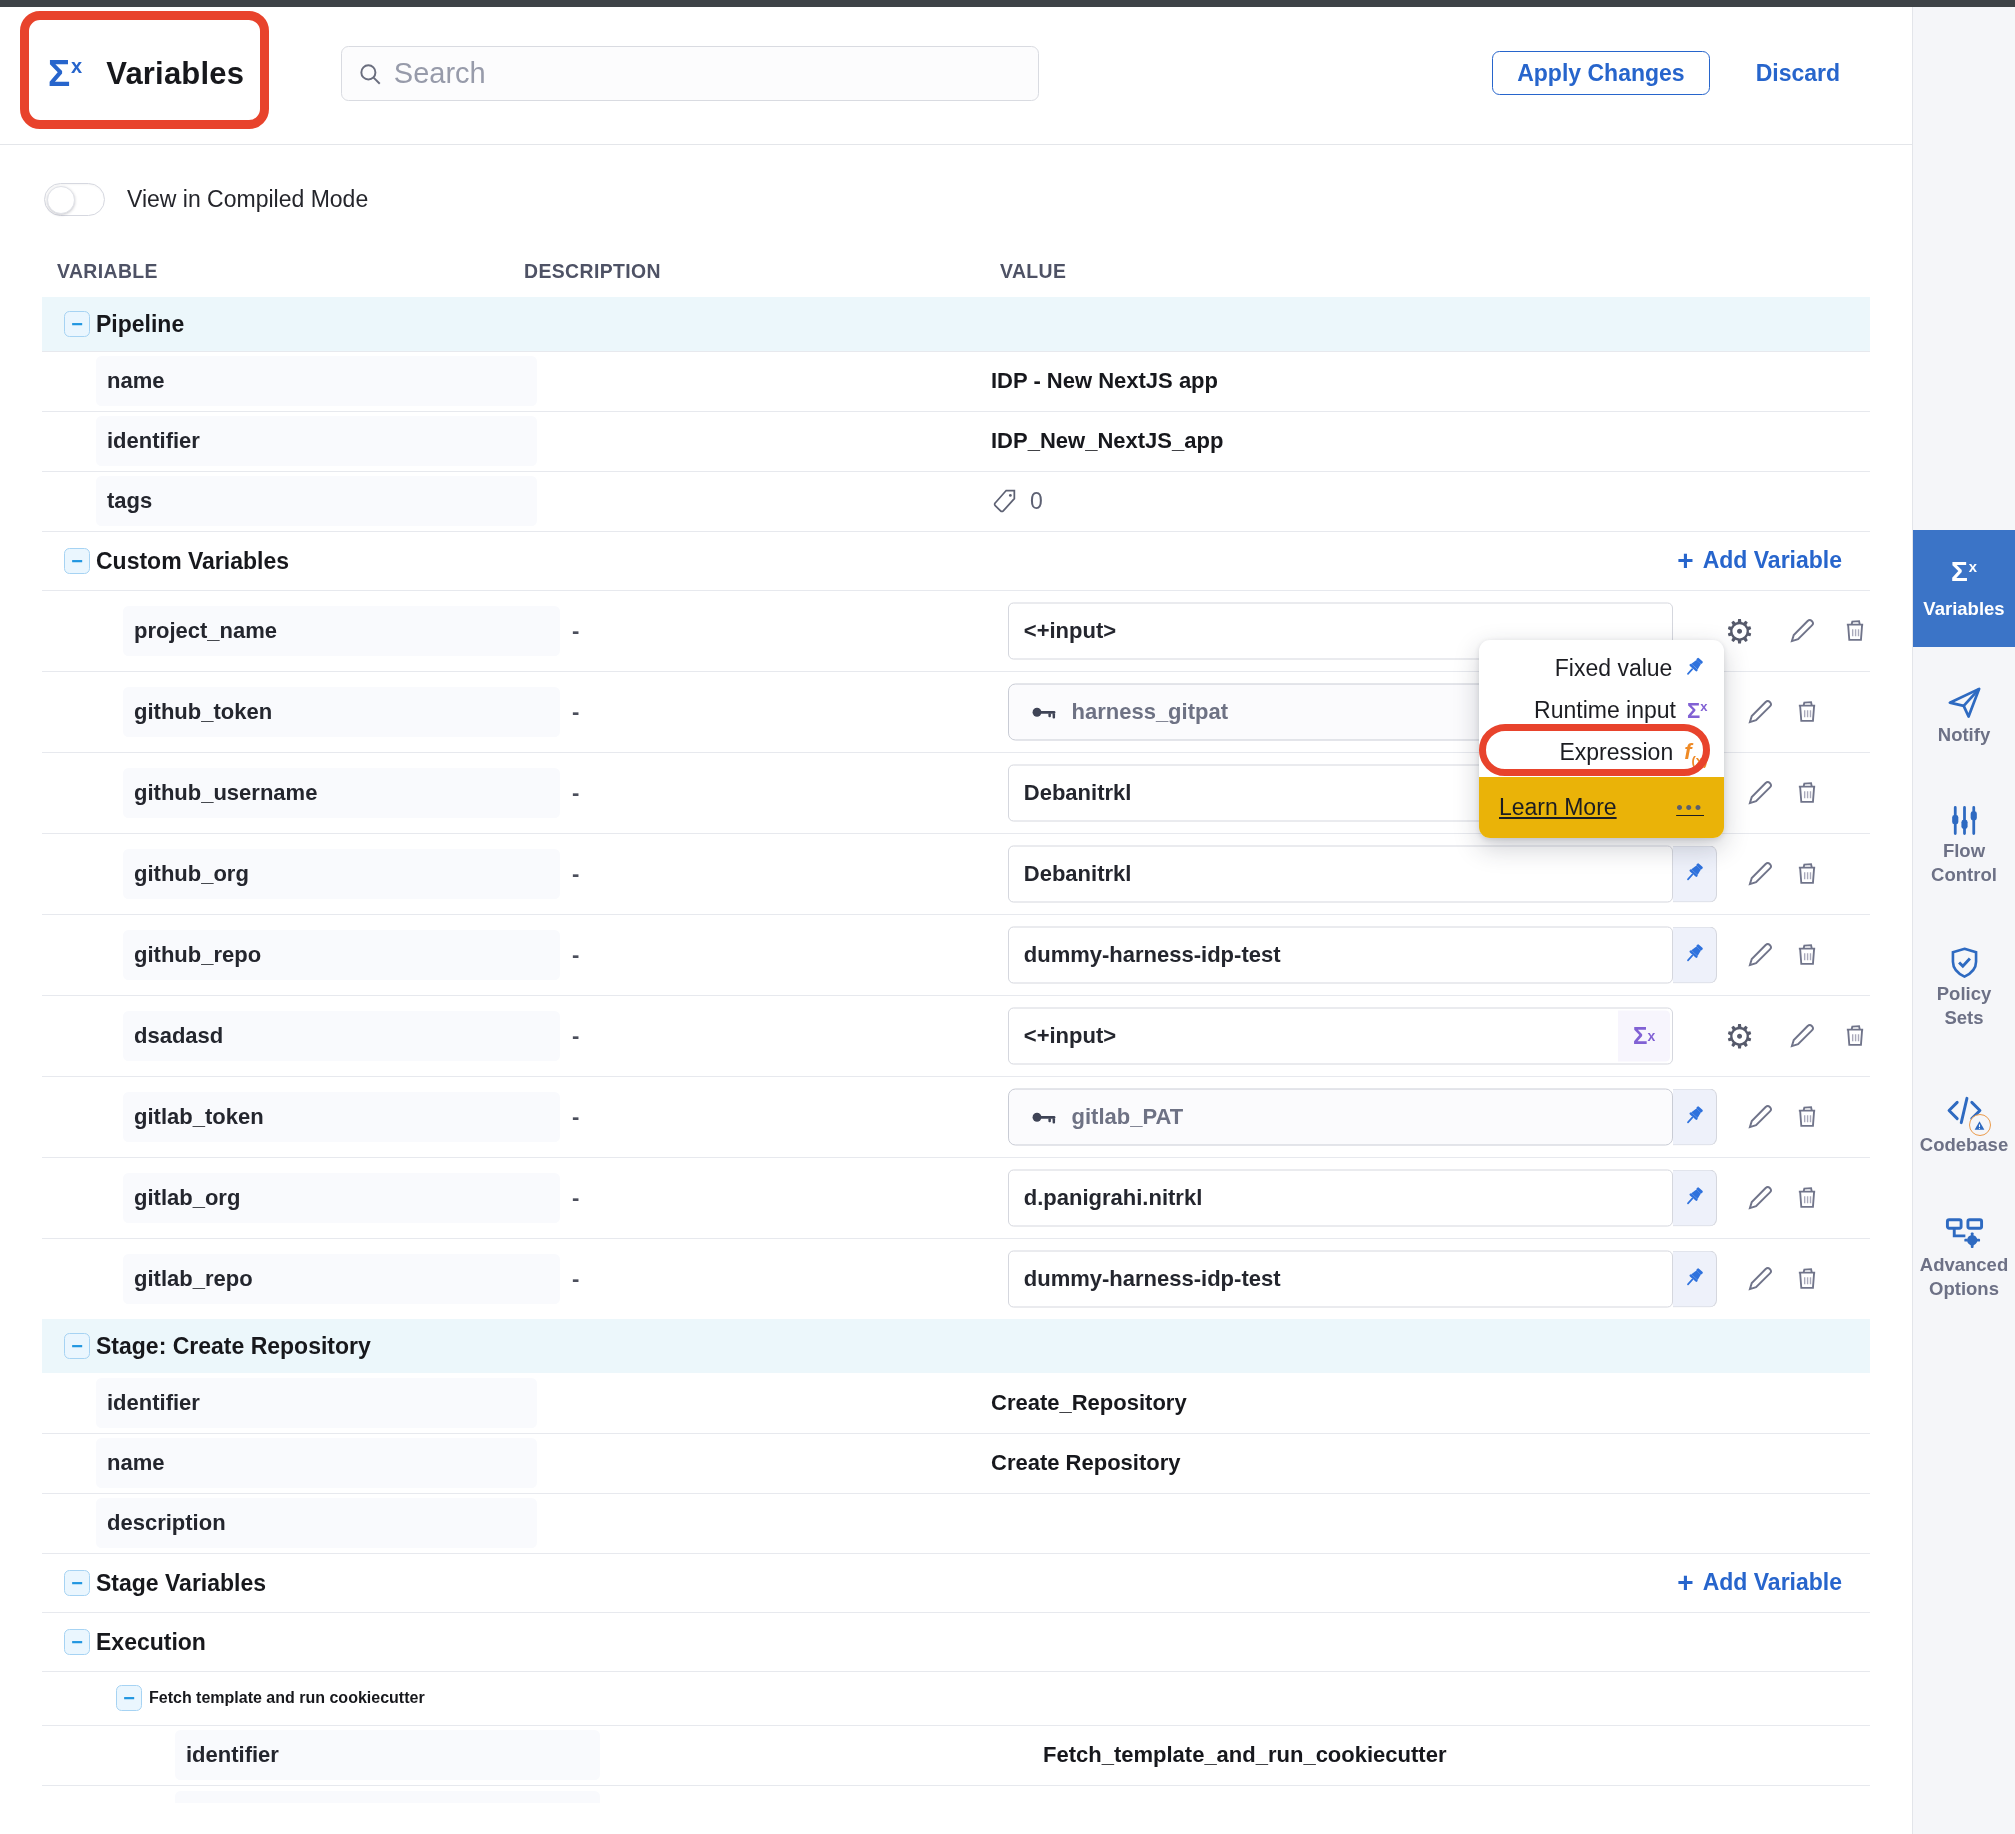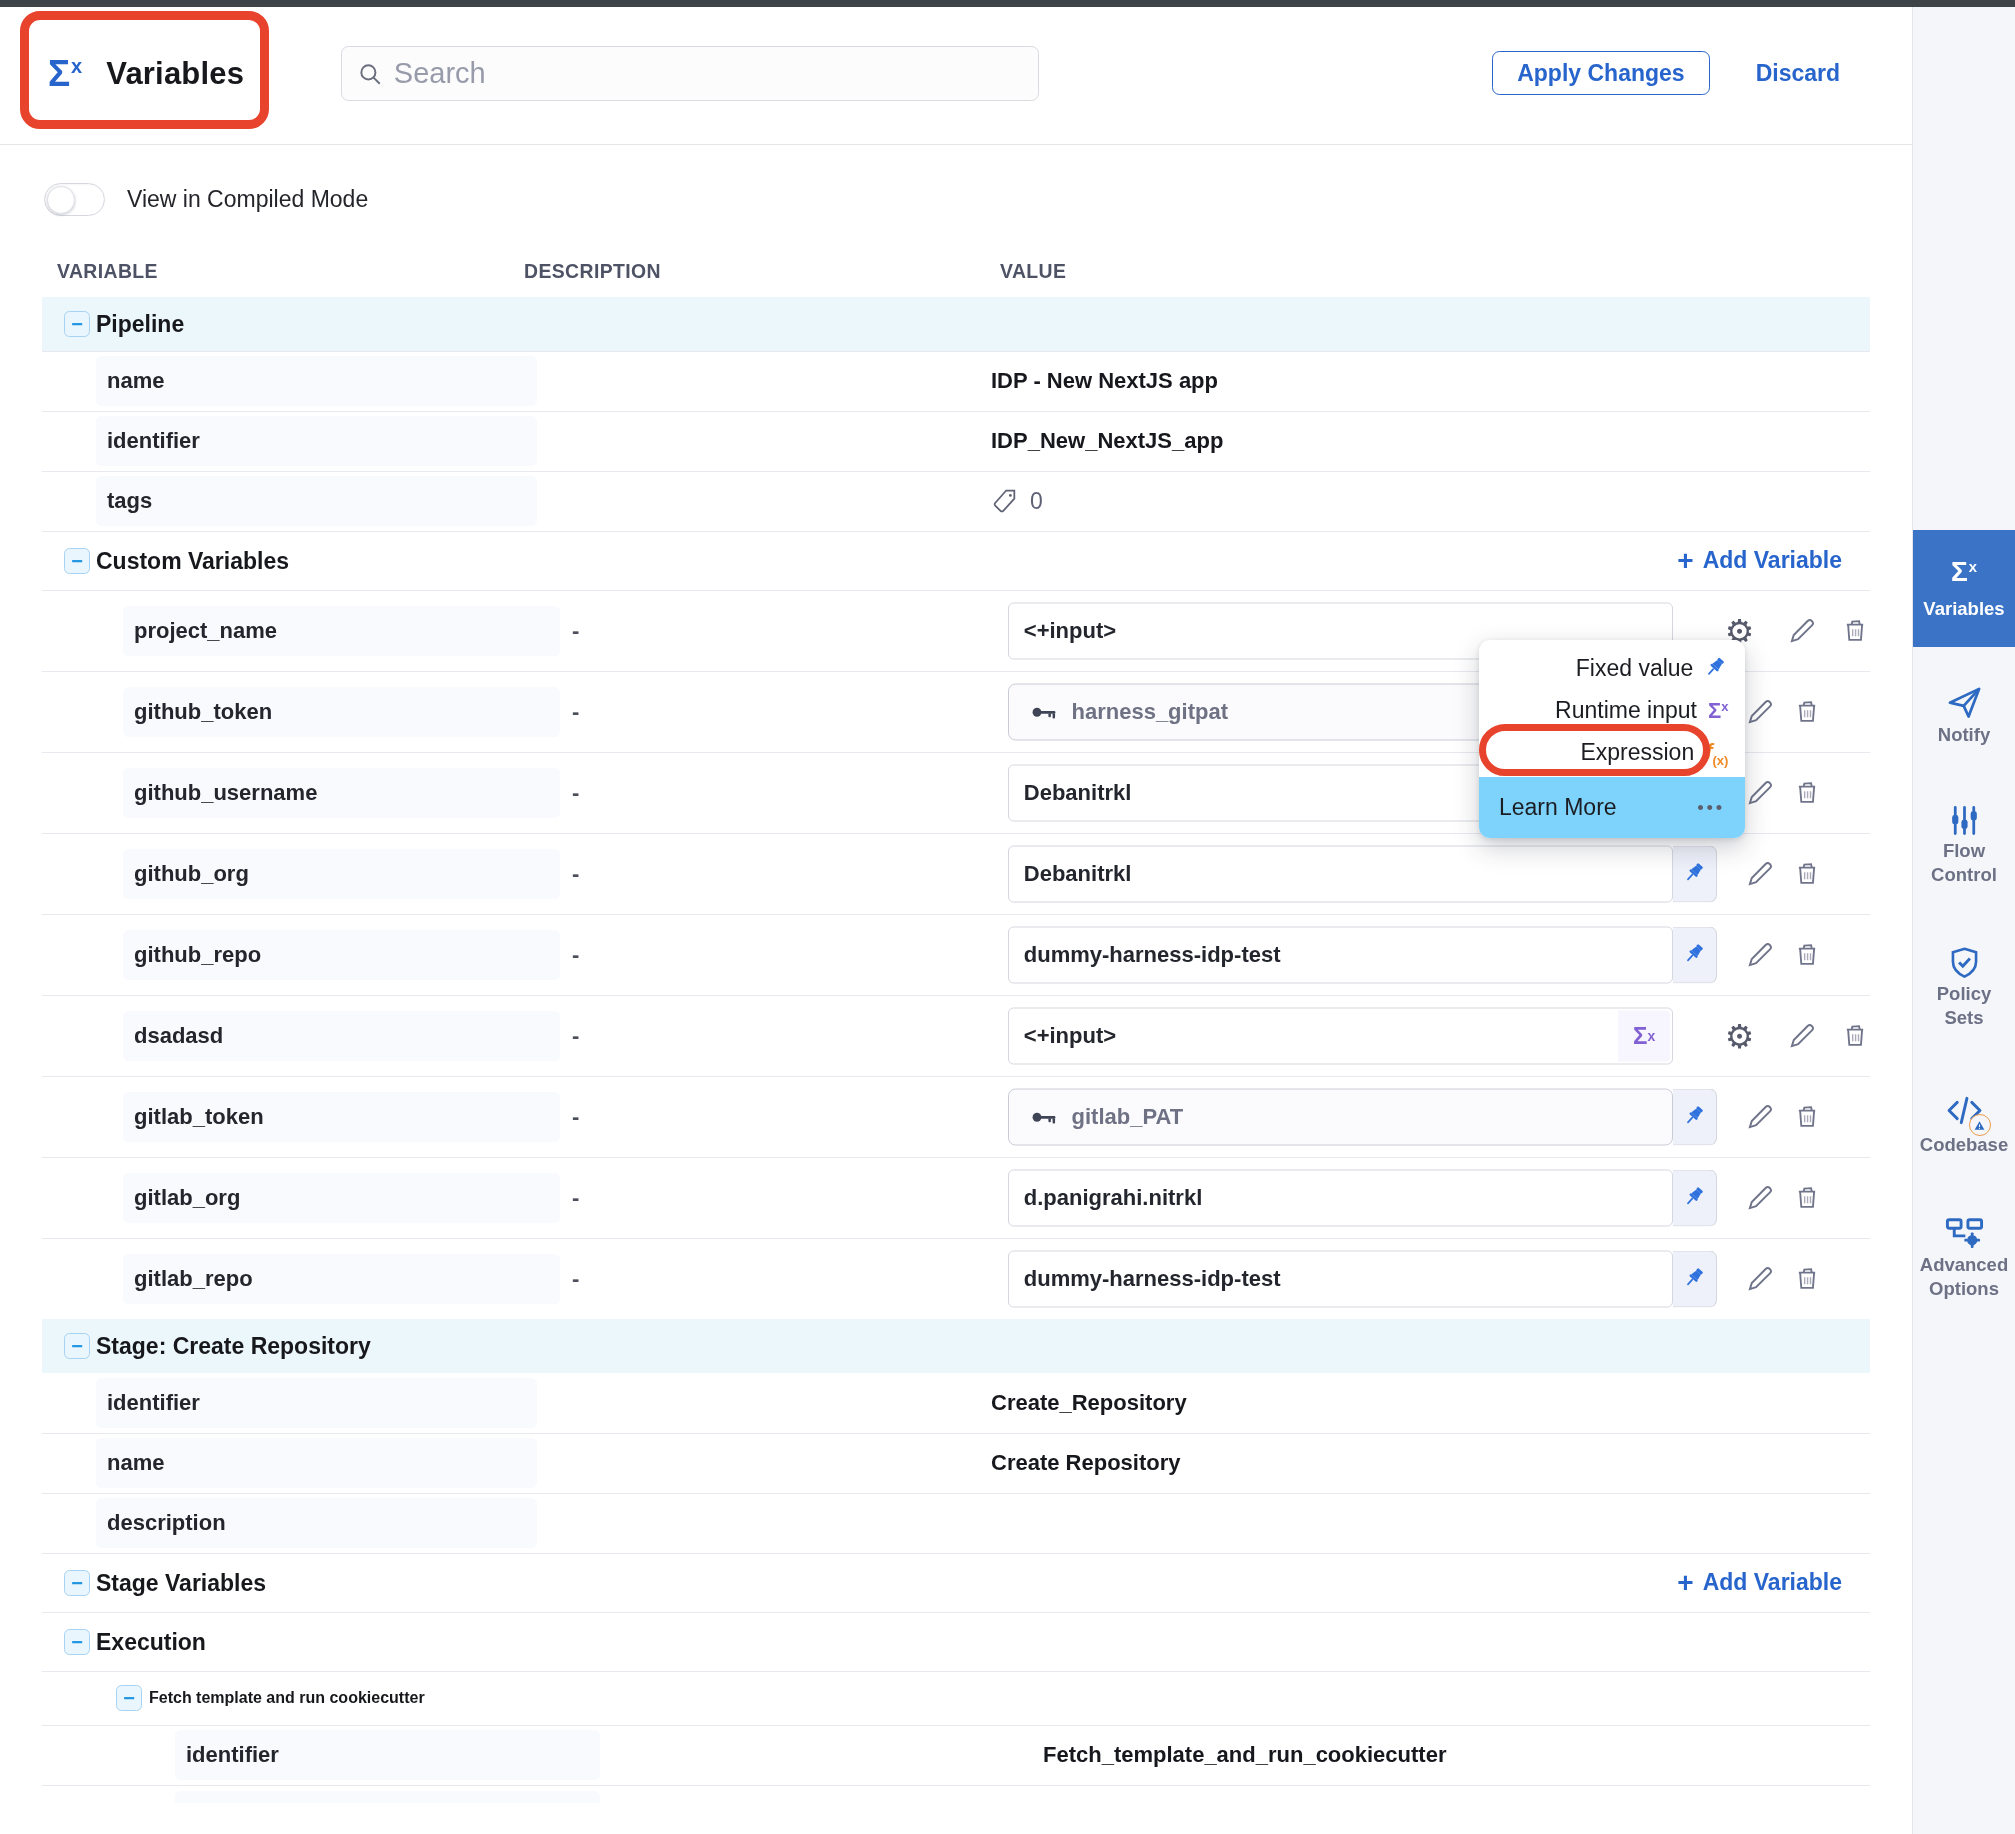--- a/index.html
+++ b/index.html
@@ -89,30 +89,30 @@
     display:flex; align-items:center; justify-content:center; cursor:pointer; }
   .gear-glyph { font-size:33px; color:#565a6b; line-height:1; }
   .i-gear  { left:1679px; } .i-pen-g { left:1741px; } .i-trash-g { left:1794px; }
   .i-pen   { left:1699px; } .i-trash { left:1746px; }
 
   .add-link { position:absolute; right:28px; top:50%; transform:translateY(-50%);
     display:flex; align-items:center; gap:9.2px; color:#2765cc; font-size:23px; font-weight:600; cursor:pointer; }
   .add-link .plus { font-size:28px; font-weight:700; line-height:1; }
 
   
-  .dropdown { position:absolute; left:1479px; top:640px; width:266px; height:198px; background:#fff;
+  .dropdown { position:absolute; left:1479px; top:640px; width:245px; height:198px; background:#fff;
     border-radius:11px; box-shadow:0 9.2px 26px rgba(35,40,60,.22), 0 1.8px 5.5px rgba(35,40,60,.12); z-index:50; padding-top:7.4px; }
   .dd-item { height:42px; display:flex; align-items:center; justify-content:flex-end; gap:11px;
     padding-right:16.6px; font-size:23px; color:#1c1d22; font-weight:500; cursor:pointer; }
   .dd-fx { color:#ef8a25; font-weight:700; font-style:italic; }
   .dd-fx .fxf { font-size:22px; } .dd-fx sub { font-size:13px; font-style:normal; }
   .dd-sig { color:#8161d4; font-weight:700; }
   .dd-sig .sg { font-size:22px; } .dd-sig sup { font-size:13px; vertical-align:7.4px; }
-  .dd-footer { position:absolute; left:0; right:0; bottom:0; height:61px; background:#7dd3fc;
-    border-radius:0 0 11px 11px; display:flex; align-items:center; justify-content:space-between; padding:0 20px; cursor:pointer; }
+  .dd-footer { position:absolute; left:0; right:0; bottom:0; height:61px; background:#eab308;
+    border-radius:0 0 11px 11px; display:flex; align-items:center; justify-content:space-between; padding:0 20px; cursor:pointer;text-decoration:underline; }
   .dd-footer .lm { font-size:23px; color:#1c1d22; }
   .dd-footer .dots { color:#5b5f6e; font-size:18.5px; letter-spacing:2.8px; }
   .annotate-oval { position:absolute; left:1479px; top:724px; width:231px; height:52px;
     border:7.4px solid #e8432c; border-radius:922px; z-index:60; pointer-events:none; }
 
   
   .sidebar { width:103px; background:#f5f6f9; border-left:0.9px solid #e3e5ea; position:relative; }
   .sb-active { margin-top:523px; height:117px; background:#3b74c7; display:flex; flex-direction:column;
     align-items:center; justify-content:center; gap:9.2px; cursor:pointer; }
   .sb-active .sigx { color:#fff; } .sb-active .sg { font-size:28px; } .sb-active sup { font-size:14.8px; vertical-align:9.2px;}

